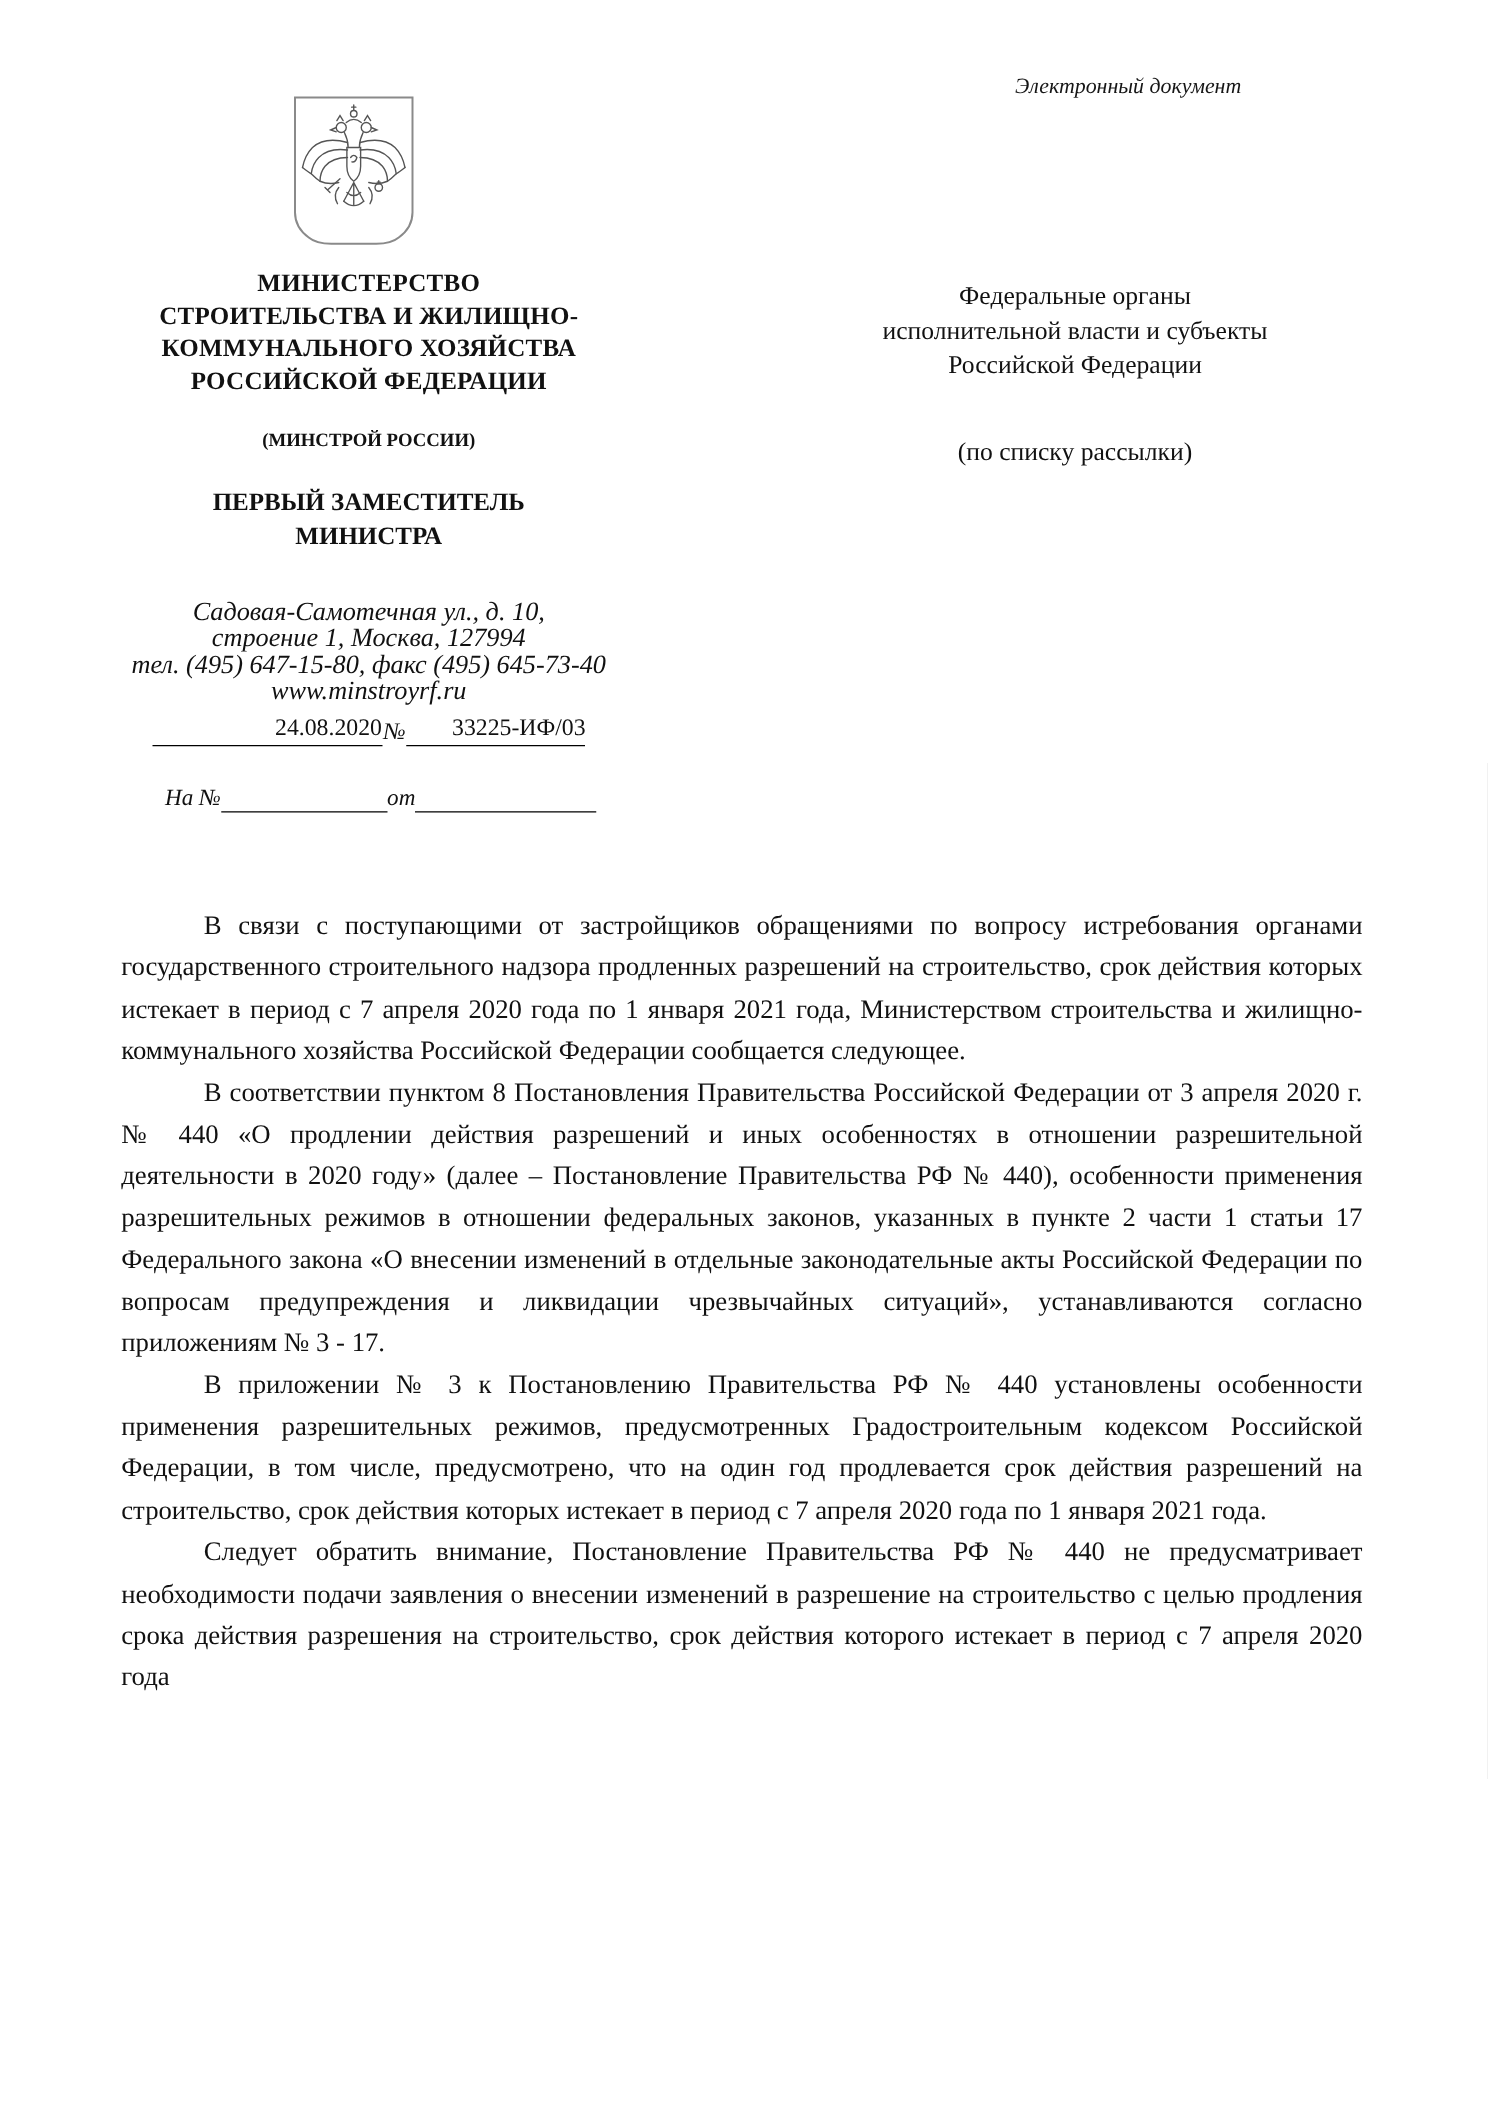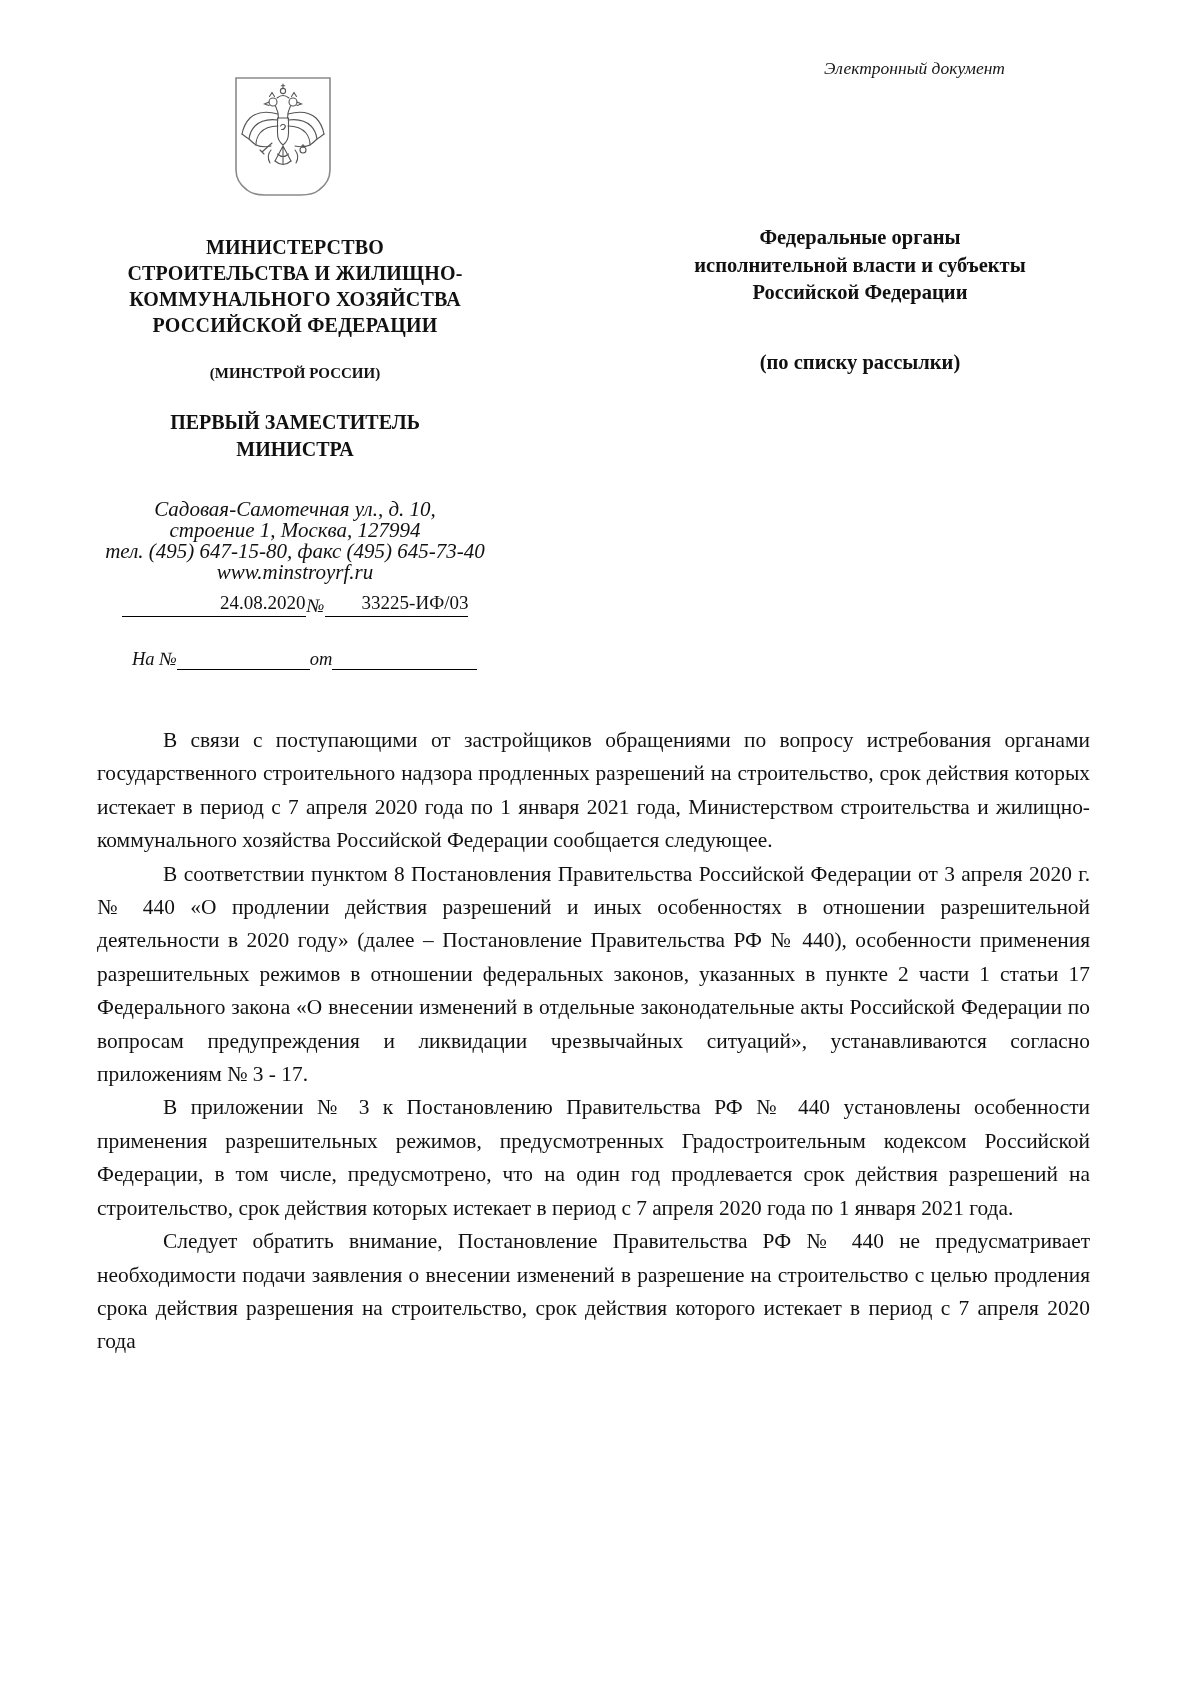--- a/index.html
+++ b/index.html
@@ -10,39 +10,39 @@
     margin: 0 auto;
     background: #ffffff;
     font-family: "Liberation Serif", serif;
     color: #111111;
     overflow: hidden;
   }
 
   .edoc-label {
     position: absolute;
     top: 58px;
-    right: 185px;
+    right: 197px;
     font-style: italic;
     font-size: 17.5px;
     color: #161616;
   }
 
   .emblem {
     position: absolute;
     left: 233px;
     top: 76px;
     width: 100px;
     height: 121px;
   }
   .emblem svg { width: 100%; height: 100%; }
 
   .sender-col {
     position: absolute;
     left: 85px;
-    top: 234px;
+    top: 214px;
     width: 420px;
     text-align: center;
   }
   .ministry-name {
     font-weight: bold;
     font-size: 20px;
     line-height: 26px;
     white-space: pre-line;
     letter-spacing: 0.2px;
   }
@@ -102,21 +102,20 @@
   .reply-slot.s2 { width: 145px; }
 
   .recipient-col {
     position: absolute;
     left: 640px;
     top: 224px;
     width: 440px;
     text-align: center;
     font-size: 20.5px;
     line-height: 27.5px;
-    font-weight: bold;
   }
   .recipient-lines { white-space: pre-line; }
   .recipient-note { margin-top: 42px; }
 
   .body-text {
     position: absolute;
     left: 97px;
     top: 724px;
     width: 993px;
     font-size: 21.4px;

